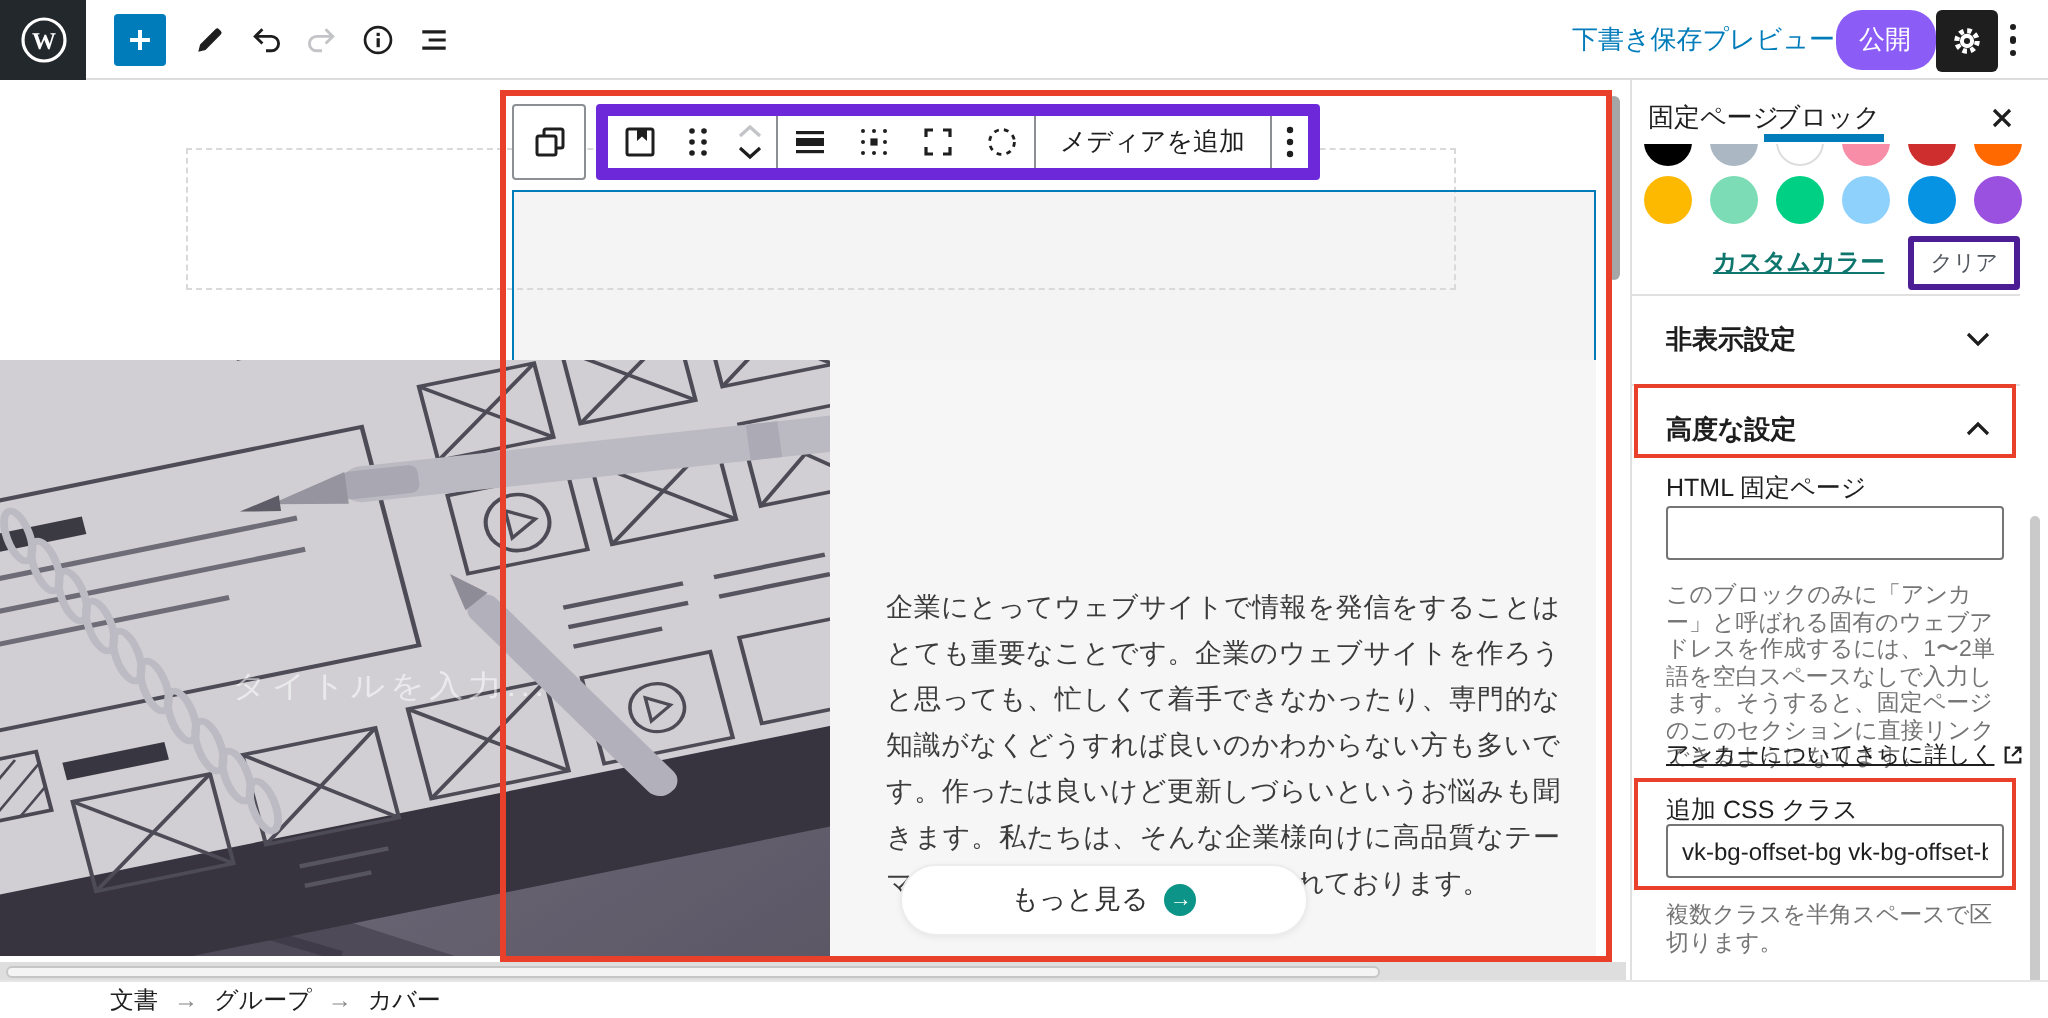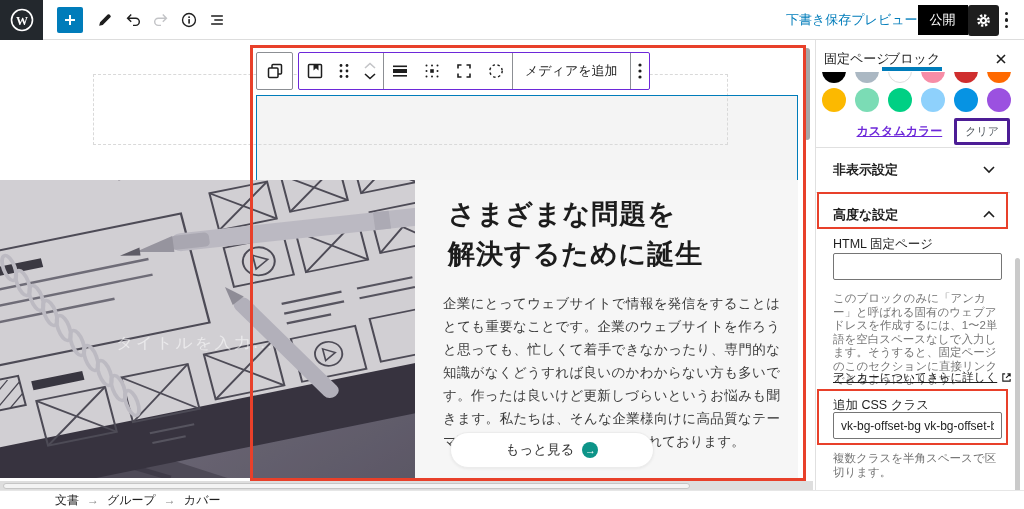--- a/index.html
+++ b/index.html
@@ -8,21 +8,21 @@
   .abs { position:absolute; }
   #frame { position:relative; width:1024px; height:509px; background:#fff; overflow:hidden; }
 
   
   .topbar { left:0; top:0; width:1024px; height:40px; background:#fff; border-bottom:1px solid #ddd; z-index:30; }
   .wp-logo { left:0; top:0; width:43px; height:40px; background:#23282d; display:flex; align-items:center; justify-content:center; }
   .inserter { left:57px; top:7px; width:26px; height:26px; background:#007cba; border-radius:2px; display:flex; align-items:center; justify-content:center; }
   .tb-icon { top:8px; width:24px; height:24px; display:flex; align-items:center; justify-content:center; }
   .tb-right { right:10px; top:0; height:40px; display:flex; align-items:center; position:absolute; }
   .link-btn { color:#007cba; font-size:13px; cursor:pointer; }
-  .publish-btn { background:#000000; color:#fff; font-size:13px; padding:6px 12px; border:none; border-radius:0; cursor:pointer; }
+  .publish-btn { background:#8b5cf6; color:#fff; font-size:13px; padding:6px 12px; border:none; border-radius:13px; cursor:pointer; }
   .gear-btn { width:31px; height:31px; background:#1e1e1e; border-radius:3px; display:flex; align-items:center; justify-content:center; }
   .dots-v { display:flex; flex-direction:column; gap:3px; padding:0 6px; }
   .dots-v i { width:3.5px; height:3.5px; border-radius:50%; background:#1e1e1e; }
 
   
   .canvas { left:0; top:40px; width:815px; height:450px; background:#fff; overflow:hidden; }
   .group-bg { left:256px; top:55px; width:542px; height:383px; background:#f4f4f4; }
   .block-outline { left:256px; top:55px; width:542px; height:383px; border:1.5px solid #007cba; }
   .dashed-box { left:93px; top:34px; width:635px; height:71px; border:1px dashed #d9d9d9; }
 
@@ -32,21 +32,21 @@
 
   
   .cover-content { left:415px; top:140px; width:383px; height:298px; background:#f6f6f6; }
   .cover-heading { position:absolute; left:33px; top:14px; font-size:27px; line-height:40px; font-weight:bold; color:#1c1c1c; letter-spacing:1px; }
   .cover-body { position:absolute; left:28px; top:112px; width:337px; font-size:13.5px; line-height:23px; color:#3c3c3c; text-align:justify; }
   .more-btn { position:absolute; left:35px; top:252px; width:204px; height:36px; background:#fff; border:1px solid #ececec; border-radius:18px; box-shadow:0 1px 3px rgba(0,0,0,.06); display:flex; align-items:center; justify-content:center; gap:8px; font-size:13.5px; color:#333; cursor:pointer; }
   .arrow-circle { width:16px; height:16px; border-radius:50%; background:#0d9488; color:#fff; font-size:11px; line-height:16px; text-align:center; }
 
   
   .blk-toolbar-a { left:256px; top:12px; width:37px; height:38px; background:#fff; border:1px solid #8c8f94; border-radius:2px; display:flex; align-items:center; justify-content:center; z-index:20; }
-  .blk-toolbar-b { left:298px; top:12px; height:38px; background:#fff; border:1px solid #6d28d9; border-radius:2px; display:flex; align-items:stretch; z-index:20; }
+  .blk-toolbar-b { left:298px; top:12px; height:38px; background:#fff; border:6px solid #6d28d9; border-radius:2px; display:flex; align-items:stretch; z-index:20; }
   .tbtn { display:flex; align-items:center; justify-content:center; padding:0 6px; cursor:pointer; }
   .tdiv { width:1px; background:#8c8f94; }
   .add-media { font-size:13px; color:#1e1e1e; padding:0 12px; display:flex; align-items:center; cursor:pointer; }
   .movers { display:flex; flex-direction:column; justify-content:center; padding:0 5px; }
 
   
   .v-scroll { left:804px; top:8px; width:6px; height:92px; background:#a6a6a6; border-radius:3px; }
   .h-track { left:0; top:441px; width:813px; height:9px; background:#dedede; }
   .h-thumb { left:3px; top:442.5px; width:687px; height:6px; background:#f4f4f4; border:1px solid #c6c6c6; border-radius:3px; }
 
@@ -55,21 +55,21 @@
   .tab { position:absolute; top:10px; font-size:13px; color:#1e1e1e; cursor:pointer; }
   .tab-underline { position:absolute; left:66px; top:27px; width:60px; height:3.5px; background:#007cba; }
   .sb-close { position:absolute; right:14px; top:10px; width:18px; height:18px; display:flex; align-items:center; justify-content:center; cursor:pointer; }
   .palette-clip { position:absolute; left:0; top:32px; width:196px; height:46px; overflow:hidden; }
   .swatch-row { position:absolute; left:6px; display:flex; gap:9px; }
   .swatch-row.r1 { top:-13px; }
   .swatch-row.r2 { top:16px; }
   .swatch { width:24px; height:24px; border-radius:50%; cursor:pointer; }
   .swatch.white { border:1px solid #ddd; }
   .custom-row { position:absolute; left:0; top:78px; width:194px; display:flex; justify-content:flex-end; align-items:center; gap:12px; }
-  .custom-link { color:#6d28d9; font-size:12px; font-weight:bold; text-decoration:underline; cursor:pointer; }
+  .custom-link { color:#0f766e; font-size:12px; font-weight:bold; text-decoration:underline; cursor:pointer; }
   .clear-btn { border:3px solid #4c1d95; background:#fff; color:#50575e; font-size:11px; padding:3px 8px; border-radius:2px; cursor:pointer; }
   .sb-div { position:absolute; left:0; width:194px; height:1px; background:#e0e0e0; }
   .panel-row { position:absolute; left:0; width:194px; height:45px; display:flex; align-items:center; justify-content:space-between; padding:0 14px 0 17px; cursor:pointer; }
   .panel-row span.lbl { font-size:13px; font-weight:bold; color:#1e1e1e; }
   .field-label { position:absolute; left:17px; font-size:12.5px; color:#1e1e1e; }
   .sb-input { position:absolute; left:17px; width:169px; height:27px; border:1px solid #757575; border-radius:2px; background:#fff; font-size:12px; color:#1e1e1e; padding:0 7px; font-family:"Liberation Sans",sans-serif; }
   .sb-help { position:absolute; left:17px; width:170px; font-size:11.5px; line-height:13.5px; color:#757575; }
   .anchor-link { position:absolute; left:17px; font-size:11.5px; color:#1e1e1e; text-decoration:underline; cursor:pointer; display:flex; align-items:center; gap:4px; }
   .sb-scroll { position:absolute; left:199px; top:218px; width:5px; height:267px; background:#cacaca; border-radius:3px; }
 
@@ -255,24 +255,20 @@
           <polygon points="172,165 190,159 190,172" fill="#9d9da2"></polygon>
         </g>
 
         <rect width="415" height="298" fill="rgba(92,84,110,0.22)"></rect>
 
         <text x="102" y="168" font-size="15" letter-spacing="2" fill="rgba(255,255,255,0.55)">タイトルを入力...</text>
       </svg>
     </div>
 
     <div class="abs cover-content">
-      <div class="cover-heading">
-        <div>さまざまな問題を</div>
-        <div>解決するために誕生</div>
-      </div>
       <p class="cover-body">企業にとってウェブサイトで情報を発信をすることはとても重要なことです。企業のウェブサイトを作ろうと思っても、忙しくて着手できなかったり、専門的な知識がなくどうすれば良いのかわからない方も多いです。作ったは良いけど更新しづらいというお悩みも聞きます。私たちは、そんな企業様向けに高品質なテーマ開発やプラグイン開発に力を入れております。</p>
       <div class="more-btn" style="left:35px; width:204px;">
         <span>もっと見る</span>
         <span class="arrow-circle">→</span>
       </div>
     </div>
 
     <div class="abs blk-toolbar-a">
       <svg width="20" height="20" viewBox="0 0 20 20">
         <rect x="7" y="3.5" width="9.5" height="9.5" rx="1" fill="none" stroke="#1e1e1e" stroke-width="1.5"></rect>

